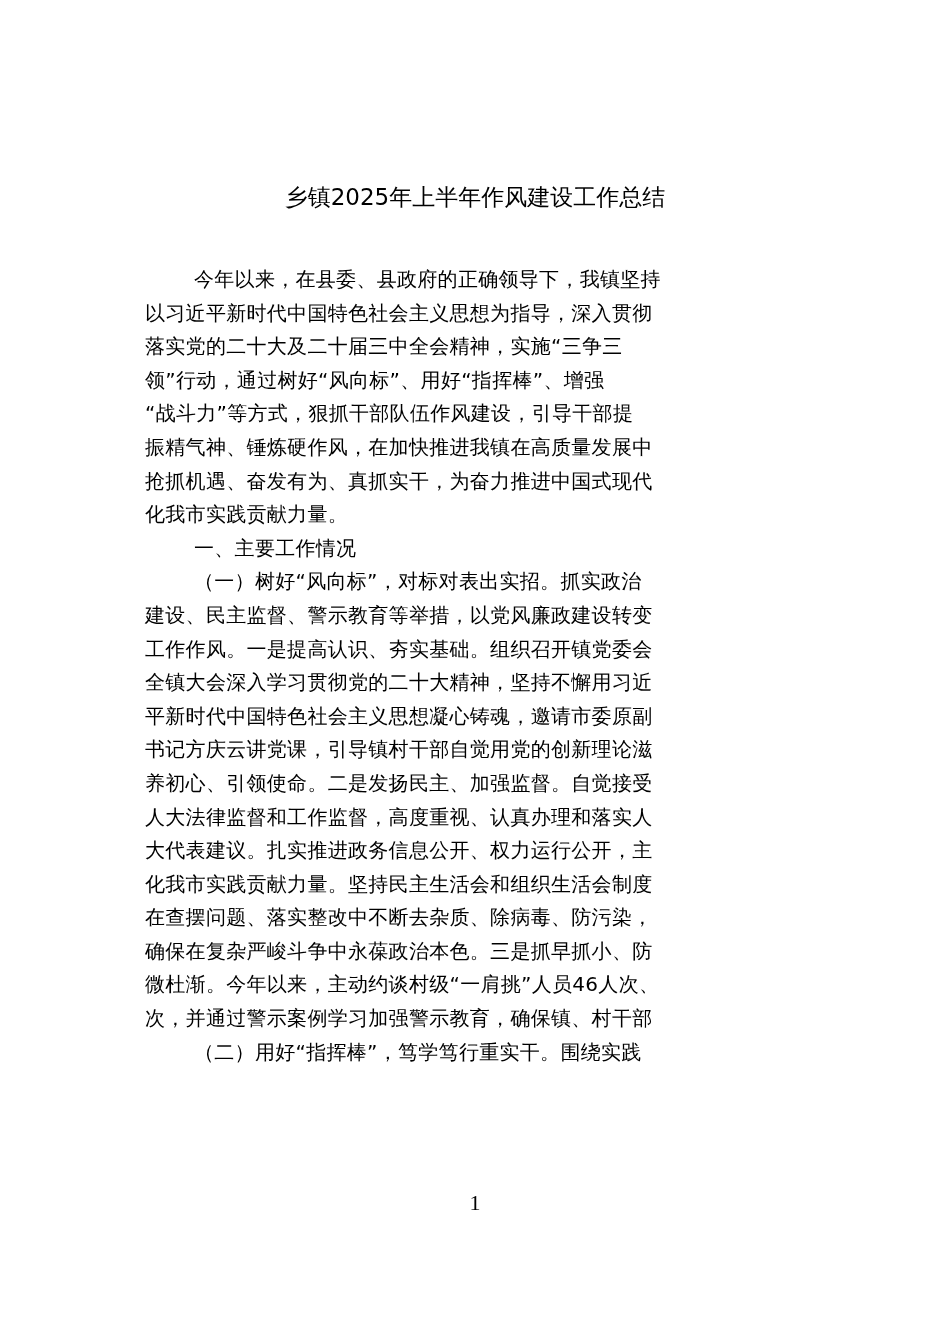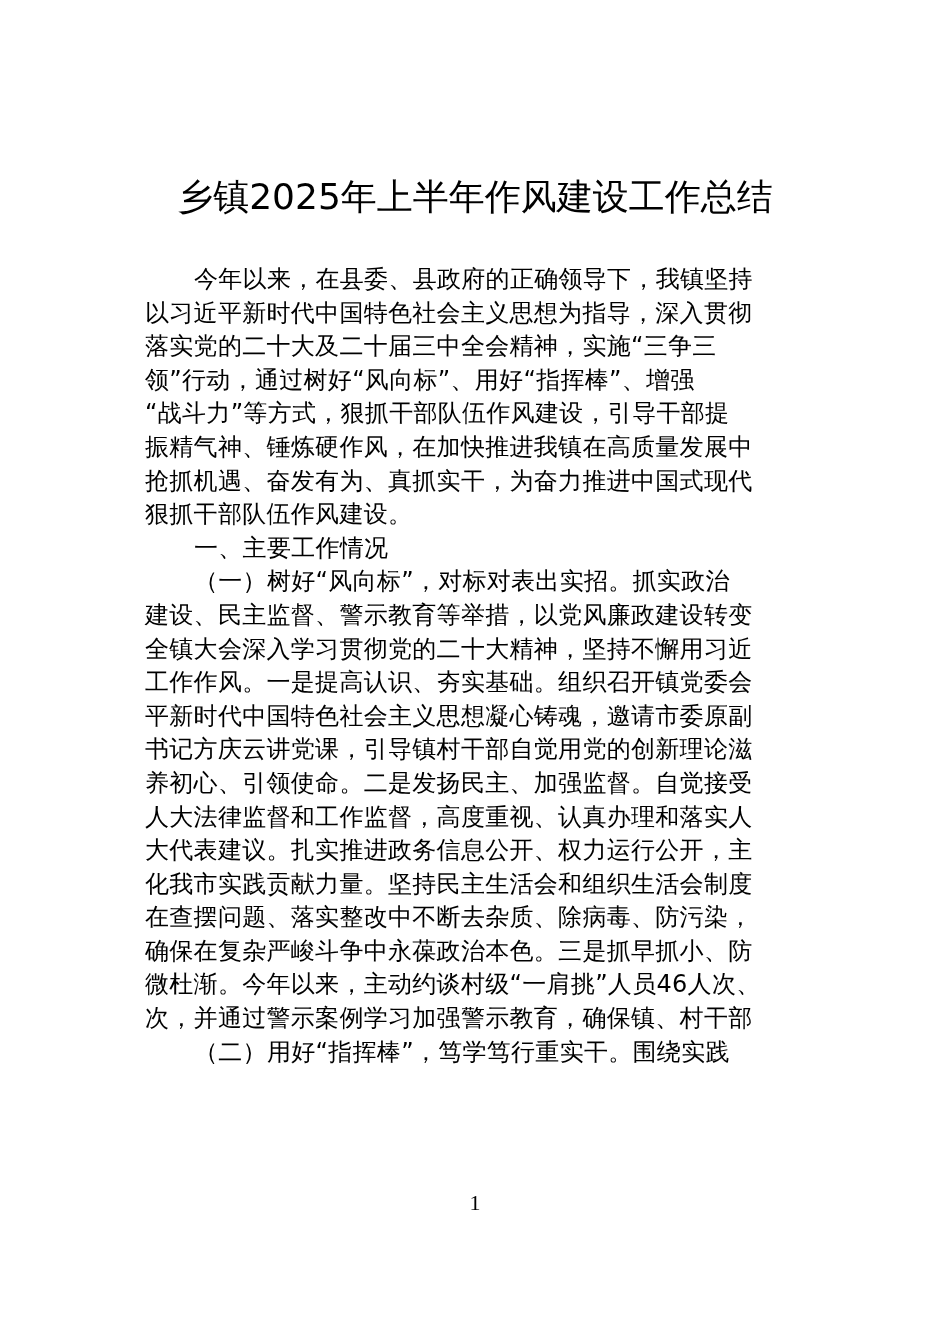--- a/index.html
+++ b/index.html
@@ -21,35 +21,35 @@
       width: 950px;
       height: 1344px;
       background: #ffffff;
     }
     .title {
       position: absolute;
       top: 172px;
       left: 0;
       width: 950px;
       text-align: center;
-      font-size: 36px;
+      font-size: 23px;
       line-height: 50px;
       letter-spacing: 0px;
       white-space: nowrap;
     }
     .body {
       position: absolute;
       top: 263px;
       left: 145px;
       width: 680px;
     }
     .line {
       height: 33.6px;
       line-height: 33.6px;
-      font-size: 24px;
+      font-size: 20px;
       white-space: nowrap;
       letter-spacing: 0.3px;
     }
     .line.indent {
       padding-left: 49px;
     }
     .page-number {
       position: absolute;
       top: 1188px;
       left: 0;
@@ -67,26 +67,26 @@
   <div class="title">乡镇2025年上半年作风建设工作总结</div>
 
   <div class="body">
     <div class="line indent">今年以来，在县委、县政府的正确领导下，我镇坚持</div>
     <div class="line">以习近平新时代中国特色社会主义思想为指导，深入贯彻</div>
     <div class="line">落实党的二十大及二十届三中全会精神，实施“三争三</div>
     <div class="line">领”行动，通过树好“风向标”、用好“指挥棒”、增强</div>
     <div class="line">“战斗力”等方式，狠抓干部队伍作风建设，引导干部提</div>
     <div class="line">振精气神、锤炼硬作风，在加快推进我镇在高质量发展中</div>
     <div class="line">抢抓机遇、奋发有为、真抓实干，为奋力推进中国式现代</div>
-    <div class="line">狠抓干部队伍作风建设。</div>
+    <div class="line">化我市实践贡献力量。</div>
     <div class="line indent">一、主要工作情况</div>
     <div class="line indent">（一）树好“风向标”，对标对表出实招。抓实政治</div>
     <div class="line">建设、民主监督、警示教育等举措，以党风廉政建设转变</div>
+    <div class="line">工作作风。一是提高认识、夯实基础。组织召开镇党委会</div>
     <div class="line">全镇大会深入学习贯彻党的二十大精神，坚持不懈用习近</div>
-    <div class="line">工作作风。一是提高认识、夯实基础。组织召开镇党委会</div>
     <div class="line">平新时代中国特色社会主义思想凝心铸魂，邀请市委原副</div>
     <div class="line">书记方庆云讲党课，引导镇村干部自觉用党的创新理论滋</div>
     <div class="line">养初心、引领使命。二是发扬民主、加强监督。自觉接受</div>
     <div class="line">人大法律监督和工作监督，高度重视、认真办理和落实人</div>
     <div class="line">大代表建议。扎实推进政务信息公开、权力运行公开，主</div>
     <div class="line">化我市实践贡献力量。坚持民主生活会和组织生活会制度</div>
     <div class="line">在查摆问题、落实整改中不断去杂质、除病毒、防污染，</div>
     <div class="line">确保在复杂严峻斗争中永葆政治本色。三是抓早抓小、防</div>
     <div class="line">微杜渐。今年以来，主动约谈村级“一肩挑”人员46人次、</div>
     <div class="line">次，并通过警示案例学习加强警示教育，确保镇、村干部</div>

